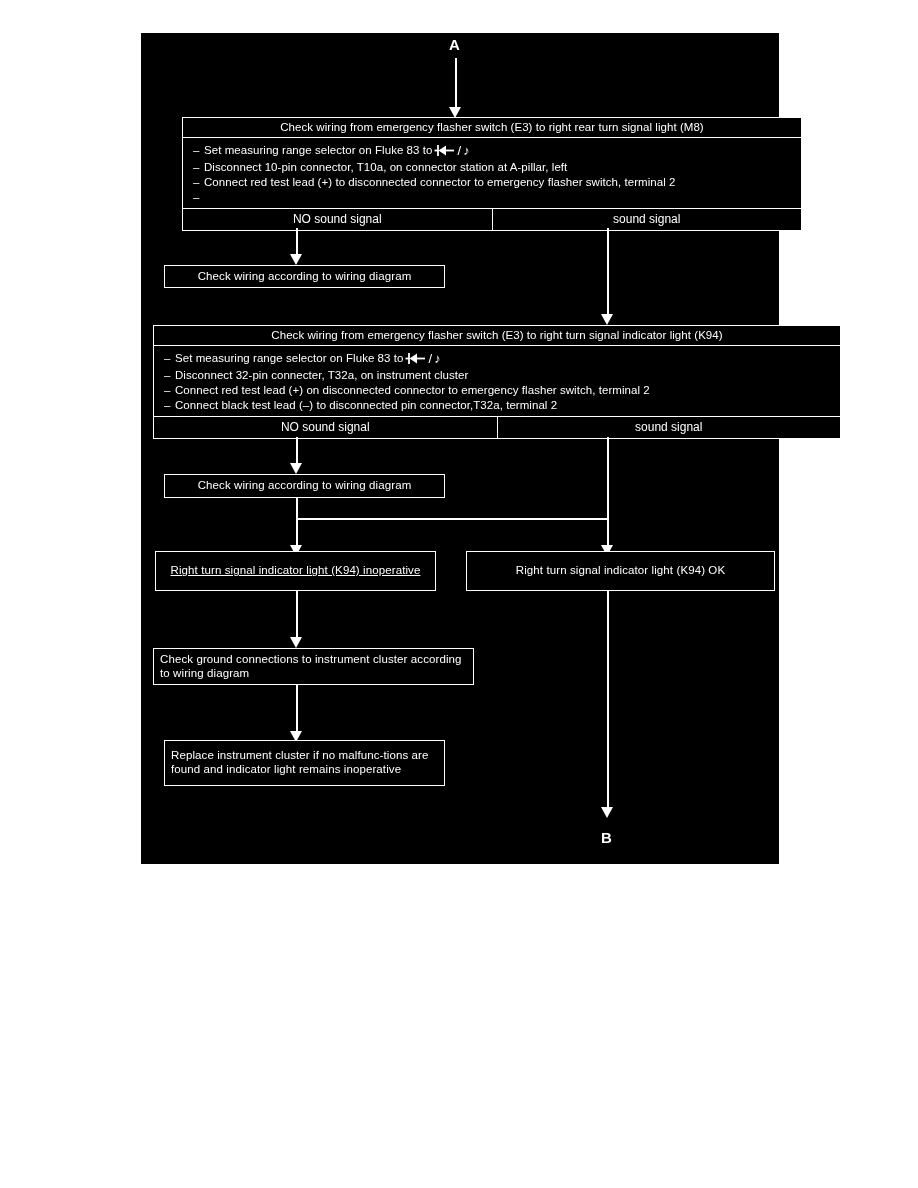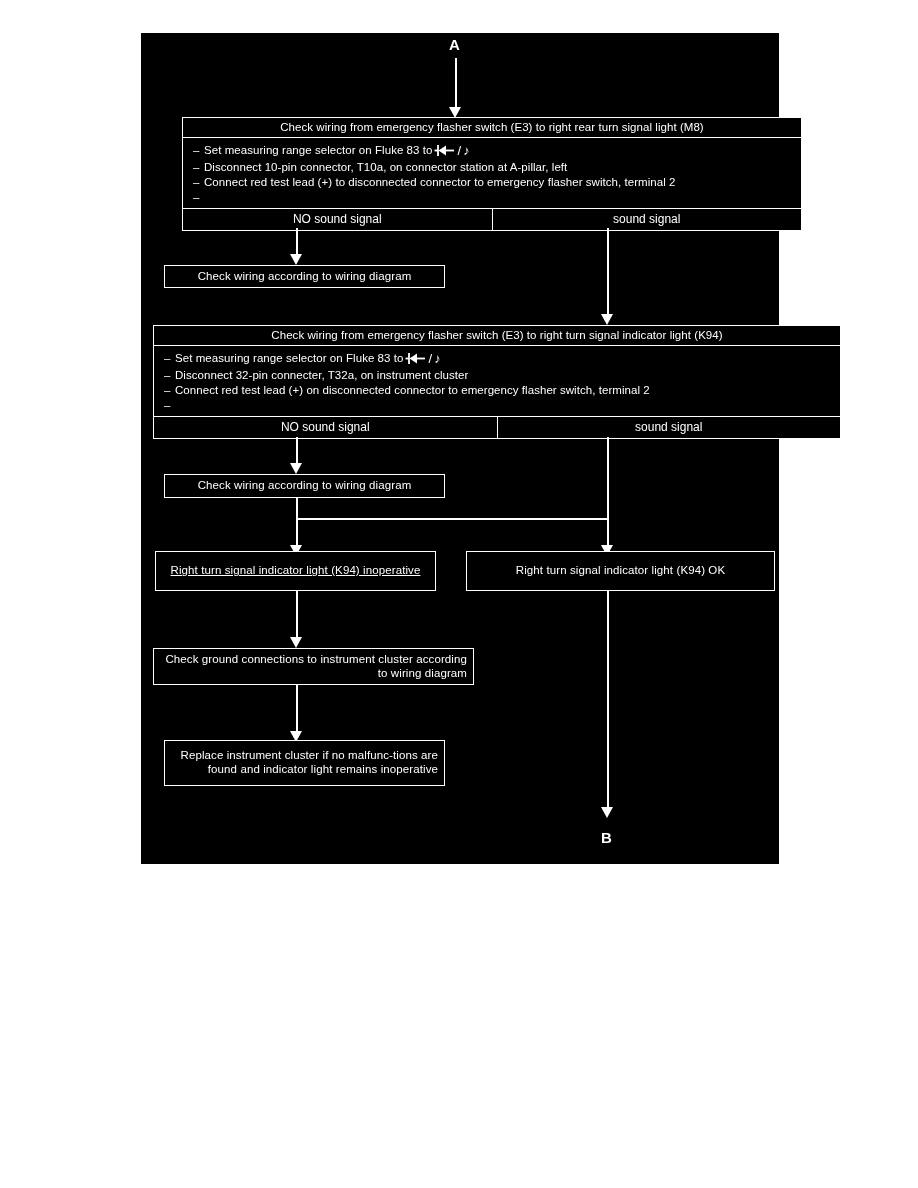--- a/index.html
+++ b/index.html
@@ -36,21 +36,21 @@
   
   .node {
     position: absolute;
     box-sizing: border-box;
     border: 1.5px solid #ffffff;
     color: #ffffff;
     background: #000000;
     display: flex;
     align-items: center;
     justify-content: center;
-    text-align: right;
+    text-align: left;
     line-height: 1.18;
     font-size: 11.5px;
     letter-spacing: .1px;
     padding: 6px 6px;
   }
 
   .block {
     position: absolute;
     box-sizing: border-box;
     border: 1.5px solid #ffffff;
@@ -205,20 +205,21 @@
         <div class="li">
           <span class="dash">–</span>
           <span>Disconnect 32-pin connecter, T32a, on instrument cluster</span>
         </div>
         <div class="li">
           <span class="dash">–</span>
           <span>Connect red test lead (+) on disconnected connector to emergency flasher switch, terminal 2</span>
         </div>
         <div class="li">
           <span class="dash">–</span>
+          <span>Connect black test lead (–) to disconnected pin connector,T32a, terminal 2</span>
         </div>
       </div>
       <div class="foot">
         <div class="cell">NO sound signal</div>
         <div class="cell right-cell">sound signal</div>
       </div>
     </div>
 
     <div class="vline" style="left:155px; top:404px; height:32px;"></div>
     <div class="arrowhead" style="left:149px; top:430px;"></div>

